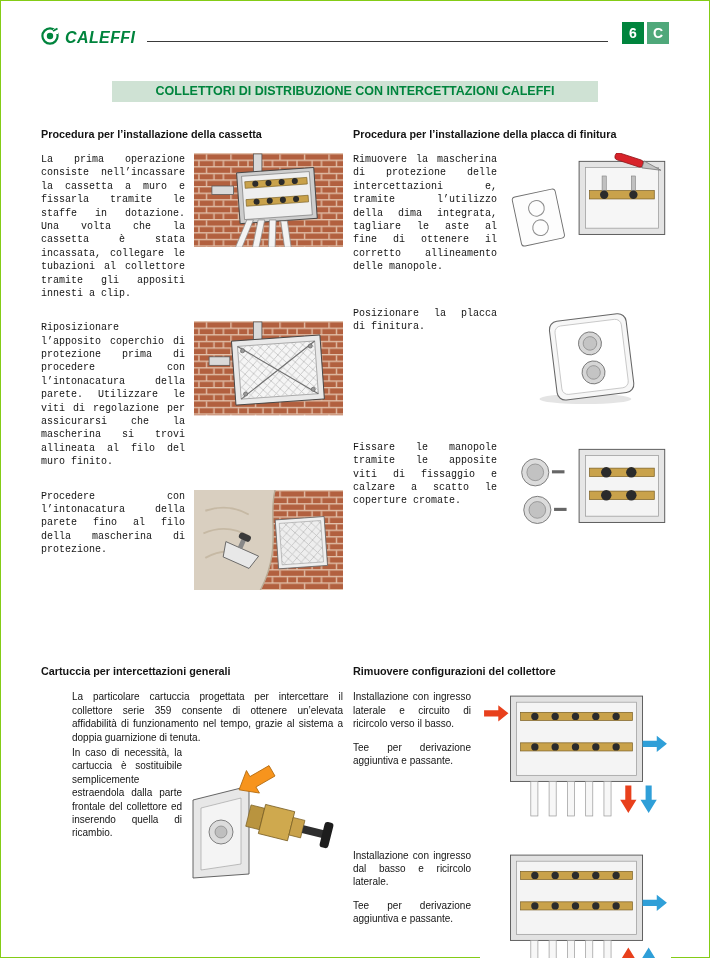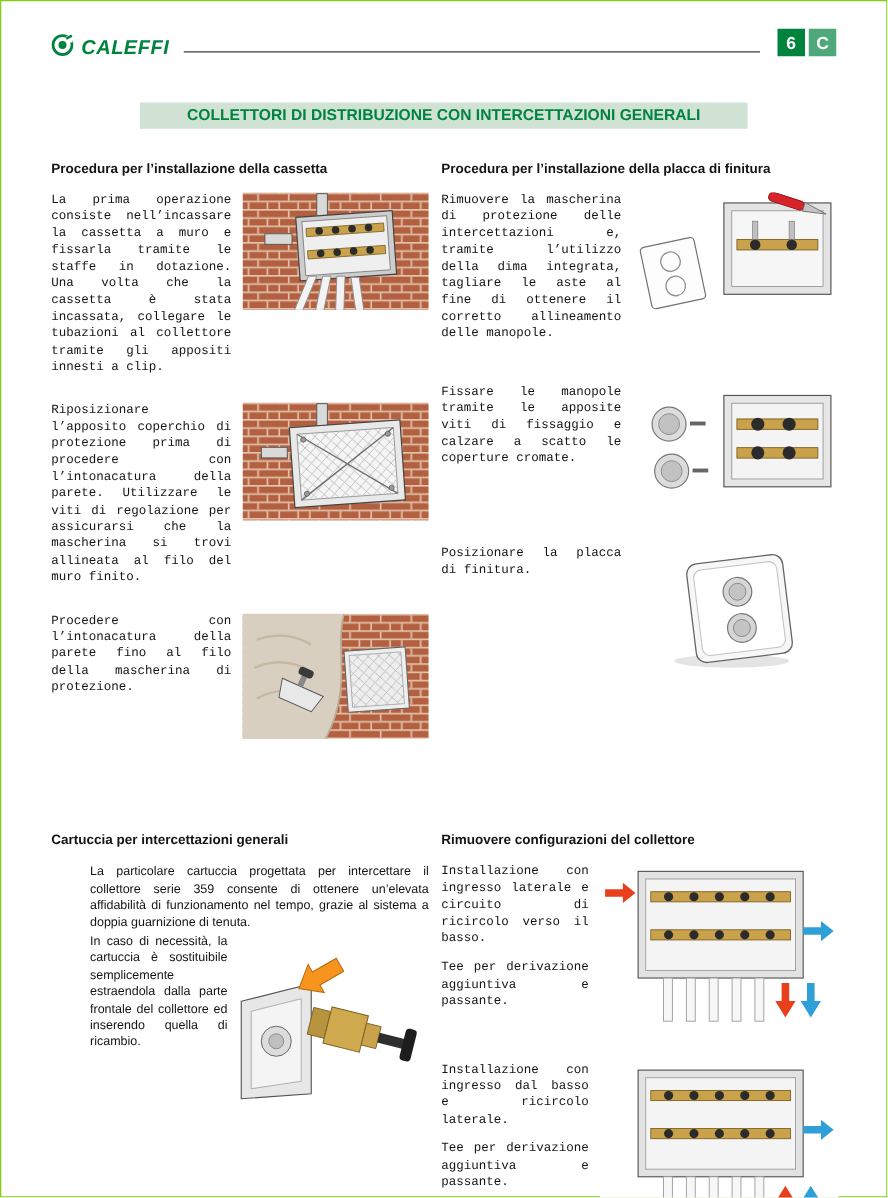--- a/index.html
+++ b/index.html
@@ -46,21 +46,21 @@
   .step-text { width:144px; font-size:10px; line-height:1.34; text-align:justify;font-family:Liberation Mono, monospace; }
   .step-fig { flex:1; }
   .step-fig svg, .cart-fig svg, .config-fig svg { display:block; width:100%; height:auto; }
 
   .divider { height:4px; background:#c6c6c6; margin:2px 0 26px; }
 
   
   .cart-body { font-size:10px; line-height:1.34; text-align:justify;margin-left:31px; }
   .cart-body p { margin-bottom:2px; }
   .cart-fig { float:right; width:152px; margin:2px 0 2px 9px; }
-  .config-item { display:flex; gap:9px; margin-bottom:24px;font-family:Liberation Mono, monospace; }
+  .config-item { display:flex; gap:9px; margin-bottom:24px; }
   .config-text { width:118px; font-size:10px; line-height:1.34; text-align:justify; }
   .config-text p { margin-bottom:10px; }
   .config-fig { flex:1; }
 
   
   .footer { margin-top:auto; display:flex; justify-content:space-between; align-items:flex-end; }
   .footer-date { font-size:9.5px; color:#3c3c3c; }
   .footer-page { font-size:10.5px; color:#2a2a2a; }
 </style>
 </head>
@@ -96,21 +96,21 @@
       </span>
       <span class="logo-text">CALEFFI</span>
     </div>
     <div class="header-rule"></div>
     <div class="badges">
       <span class="badge badge-num">6</span>
       <span class="badge badge-letter">C</span>
     </div>
   </div>
 
-  <div class="title-banner">COLLETTORI DI DISTRIBUZIONE CON INTERCETTAZIONI GENERALI</div>
+  <div class="title-banner">COLLETTORI DI DISTRIBUZIONE CON INTERCETTAZIONI CALEFFI</div>
 
   <div class="cols">
 
     <div class="col-left">
       <div class="col-heading">Procedura per l’installazione della cassetta</div>
 
       <div class="step">
         <div class="step-text">La prima operazione consiste nell’incassare la cassetta a muro e fissarla tramite le staffe in dotazione. Una volta che la cassetta è stata incassata, collegare le tubazioni al collettore tramite gli appositi innesti a clip.</div>
         <figure class="step-fig">
           <svg viewBox="0 0 158 100">
@@ -207,56 +207,56 @@
             <g transform="rotate(-12 30 62)">
               <rect x="10" y="38" width="42" height="48" rx="3" fill="#fdfdfd" stroke="#707070" stroke-width="0.9"></rect>
               <circle cx="31" cy="53" r="7.5" fill="none" stroke="#8f8f8f" stroke-width="1"></circle>
               <circle cx="31" cy="72" r="7.5" fill="none" stroke="#8f8f8f" stroke-width="1"></circle>
             </g>
           </svg>
         </figure>
       </div>
 
       <div class="step">
+        <div class="step-text">Posizionare la placca di finitura.</div>
+        <figure class="step-fig">
+          <svg viewBox="0 0 158 97">
+            <rect width="158" height="97" fill="#fff"></rect>
+            <ellipse cx="76" cy="88" rx="44" ry="5" fill="#e4e4e4"></ellipse>
+            <g transform="rotate(-7 80 48)">
+              <rect x="45" y="10" width="74" height="76" rx="8" fill="#f7f7f7" stroke="#666" stroke-width="1"></rect>
+              <rect x="50" y="15" width="64" height="66" rx="6" fill="#ffffff" stroke="#c2c2c2" stroke-width="0.8"></rect>
+              <circle cx="82" cy="35" r="11" fill="#d6d6d6" stroke="#777" stroke-width="0.9"></circle>
+              <circle cx="82" cy="35" r="6.5" fill="#c4c4c4" stroke="#888" stroke-width="0.7"></circle>
+              <circle cx="82" cy="63" r="11" fill="#d6d6d6" stroke="#777" stroke-width="0.9"></circle>
+              <circle cx="82" cy="63" r="6.5" fill="#c4c4c4" stroke="#888" stroke-width="0.7"></circle>
+            </g>
+          </svg>
+        </figure>
+      </div>
+
+      <div class="step">
         <div class="step-text">Fissare le manopole tramite le apposite viti di fissaggio e calzare a scatto le coperture cromate.</div>
         <figure class="step-fig">
           <svg viewBox="0 0 158 92">
             <rect width="158" height="92" fill="#fff"></rect>
             <rect x="70" y="8" width="82" height="70" fill="#e6e6e6" stroke="#555" stroke-width="0.9"></rect>
             <rect x="76" y="14" width="70" height="58" fill="#f4f4f4" stroke="#999" stroke-width="0.7"></rect>
             <rect x="80" y="26" width="62" height="8" fill="#c9a24b" stroke="#7c6125" stroke-width="0.7"></rect>
             <rect x="80" y="48" width="62" height="8" fill="#c9a24b" stroke="#7c6125" stroke-width="0.7"></rect>
             <circle cx="96" cy="30" r="5" fill="#2b2b2b"></circle>
               <circle cx="120" cy="30" r="5" fill="#2b2b2b"></circle>
             <circle cx="96" cy="52" r="5" fill="#2b2b2b"></circle>
               <circle cx="120" cy="52" r="5" fill="#2b2b2b"></circle>
             <circle cx="28" cy="30" r="13" fill="#dcdcdc" stroke="#777" stroke-width="0.9"></circle>
             <circle cx="28" cy="30" r="8" fill="#c2c2c2" stroke="#888" stroke-width="0.7"></circle>
             <circle cx="30" cy="66" r="13" fill="#dcdcdc" stroke="#777" stroke-width="0.9"></circle>
             <circle cx="30" cy="66" r="8" fill="#c2c2c2" stroke="#888" stroke-width="0.7"></circle>
             <rect x="44" y="28" width="12" height="3" fill="#666"></rect>
             <rect x="46" y="64" width="12" height="3" fill="#666"></rect>
-          </svg>
-        </figure>
-      </div>
-
-      <div class="step">
-        <div class="step-text">Posizionare la placca di finitura.</div>
-        <figure class="step-fig">
-          <svg viewBox="0 0 158 97">
-            <rect width="158" height="97" fill="#fff"></rect>
-            <ellipse cx="76" cy="88" rx="44" ry="5" fill="#e4e4e4"></ellipse>
-            <g transform="rotate(-7 80 48)">
-              <rect x="45" y="10" width="74" height="76" rx="8" fill="#f7f7f7" stroke="#666" stroke-width="1"></rect>
-              <rect x="50" y="15" width="64" height="66" rx="6" fill="#ffffff" stroke="#c2c2c2" stroke-width="0.8"></rect>
-              <circle cx="82" cy="35" r="11" fill="#d6d6d6" stroke="#777" stroke-width="0.9"></circle>
-              <circle cx="82" cy="35" r="6.5" fill="#c4c4c4" stroke="#888" stroke-width="0.7"></circle>
-              <circle cx="82" cy="63" r="11" fill="#d6d6d6" stroke="#777" stroke-width="0.9"></circle>
-              <circle cx="82" cy="63" r="6.5" fill="#c4c4c4" stroke="#888" stroke-width="0.7"></circle>
-            </g>
           </svg>
         </figure>
       </div>
     </div>
   </div>
 
   <div class="divider"></div>
 
   <div class="cols">
 

